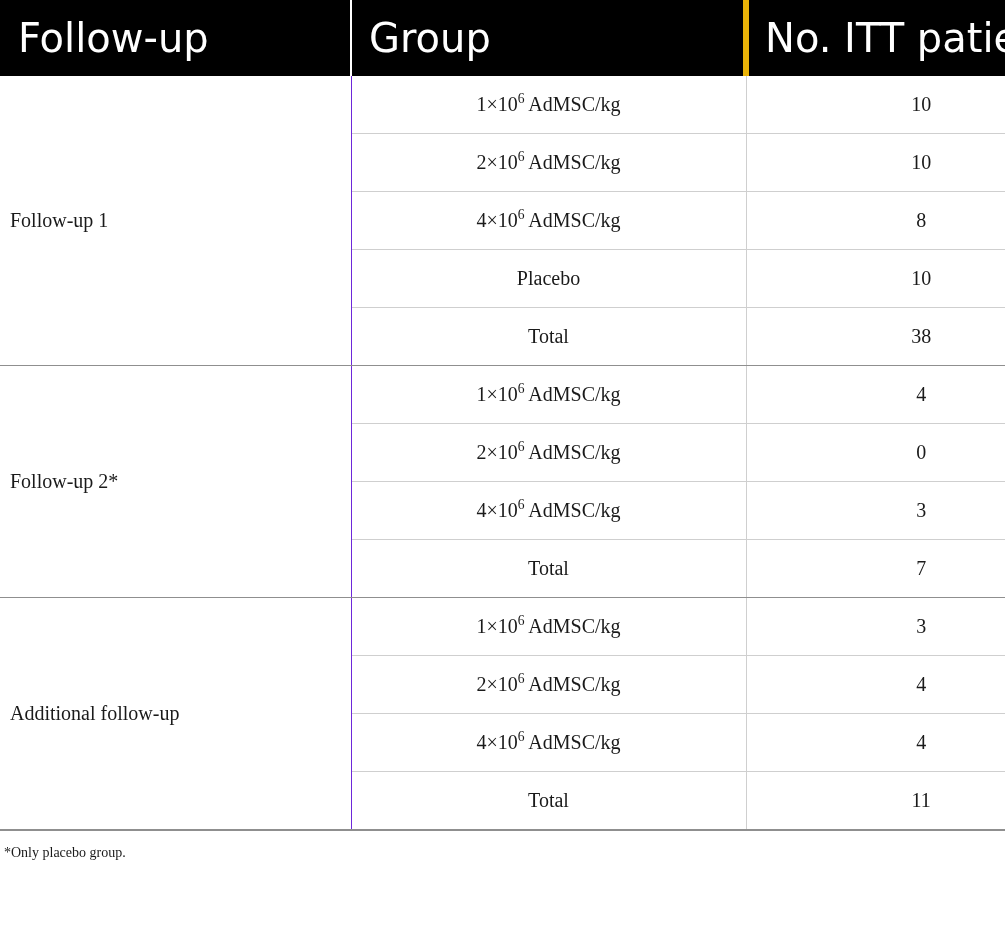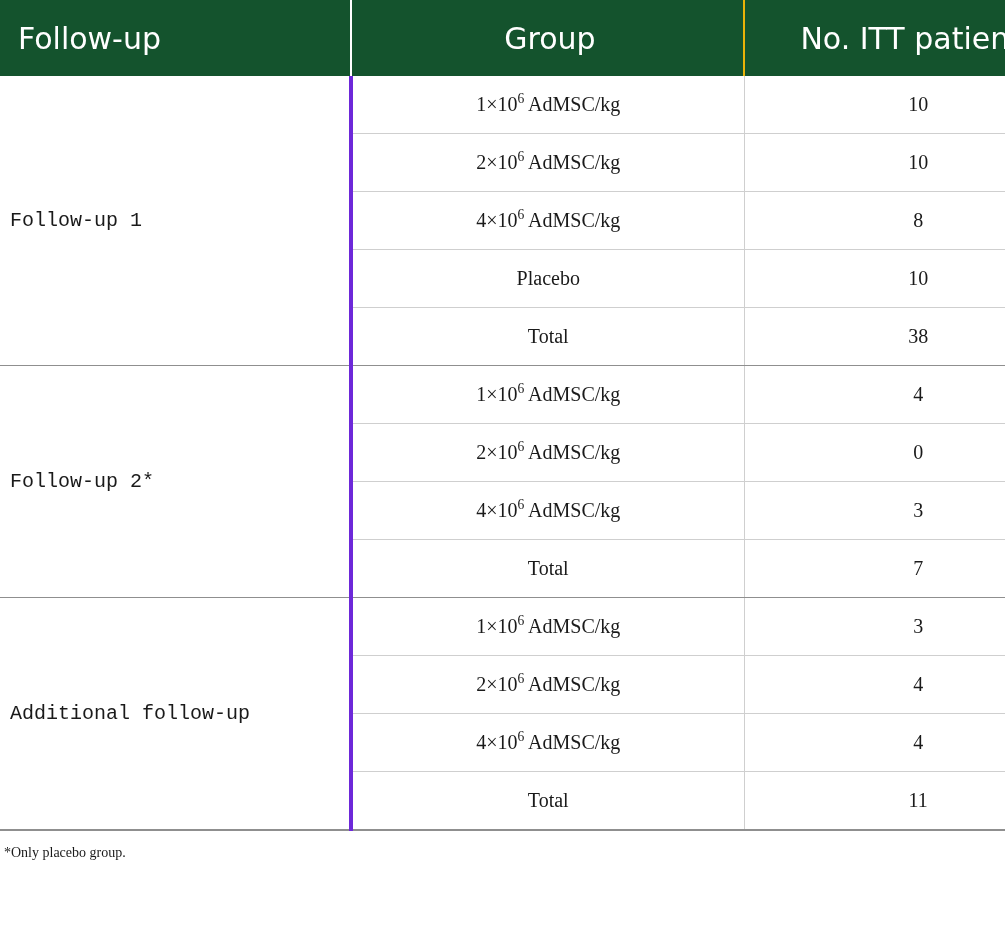--- a/index.html
+++ b/index.html
@@ -17,59 +17,58 @@
   .table-wrap {
     width: 1005px;
     box-sizing: border-box;
   }
   table.data-table {
     border-collapse: collapse;
     width: 1005px;
     table-layout: fixed;
   }
   table.data-table thead th {
-    background: #14532d;
+    background: #000000;
     color: #ffffff;
     font-family: "DejaVu Sans", sans-serif;
     font-weight: 400;
-    font-size: 30px;
+    font-size: 40px;
     line-height: 1.1;
     padding: 16px 12px;
     border: none;
     height: 44px;
     vertical-align: middle;
   }
   table.data-table thead th.col-followup {
     text-align: left;
     padding-left: 18px;
     width: 320px;
     border-right: 2px solid #ffffff;
   }
   table.data-table thead th.col-group {
-    text-align: center;
+    text-align: left;
     width: 362px;
-    border-right: 2px solid #eab308;
+    border-right: 6px solid #eab308;
     padding-left: 17px;
   }
   table.data-table thead th.col-count {
     text-align: center;
     width: 323px;
   }
   table.data-table td {
     font-size: 20px;
     padding: 17px 10px;
     vertical-align: middle;
     border-bottom: 1px solid #cfcfcf;
   }
   td.cell-followup {
     text-align: left;
     padding-left: 18px;
-    border-right: 4px solid #6d28d9;
+    border-right: 1px solid #6d28d9;
     font-size: 23px;
-    font-family: Liberation Mono, monospace;
   }
   td.cell-group {
     text-align: center;
     border-right: 1px solid #cfcfcf;
   }
   td.cell-count {
     text-align: center;
   }
   tr.group-end td {
     border-bottom: 1px solid #8f8f8f;

